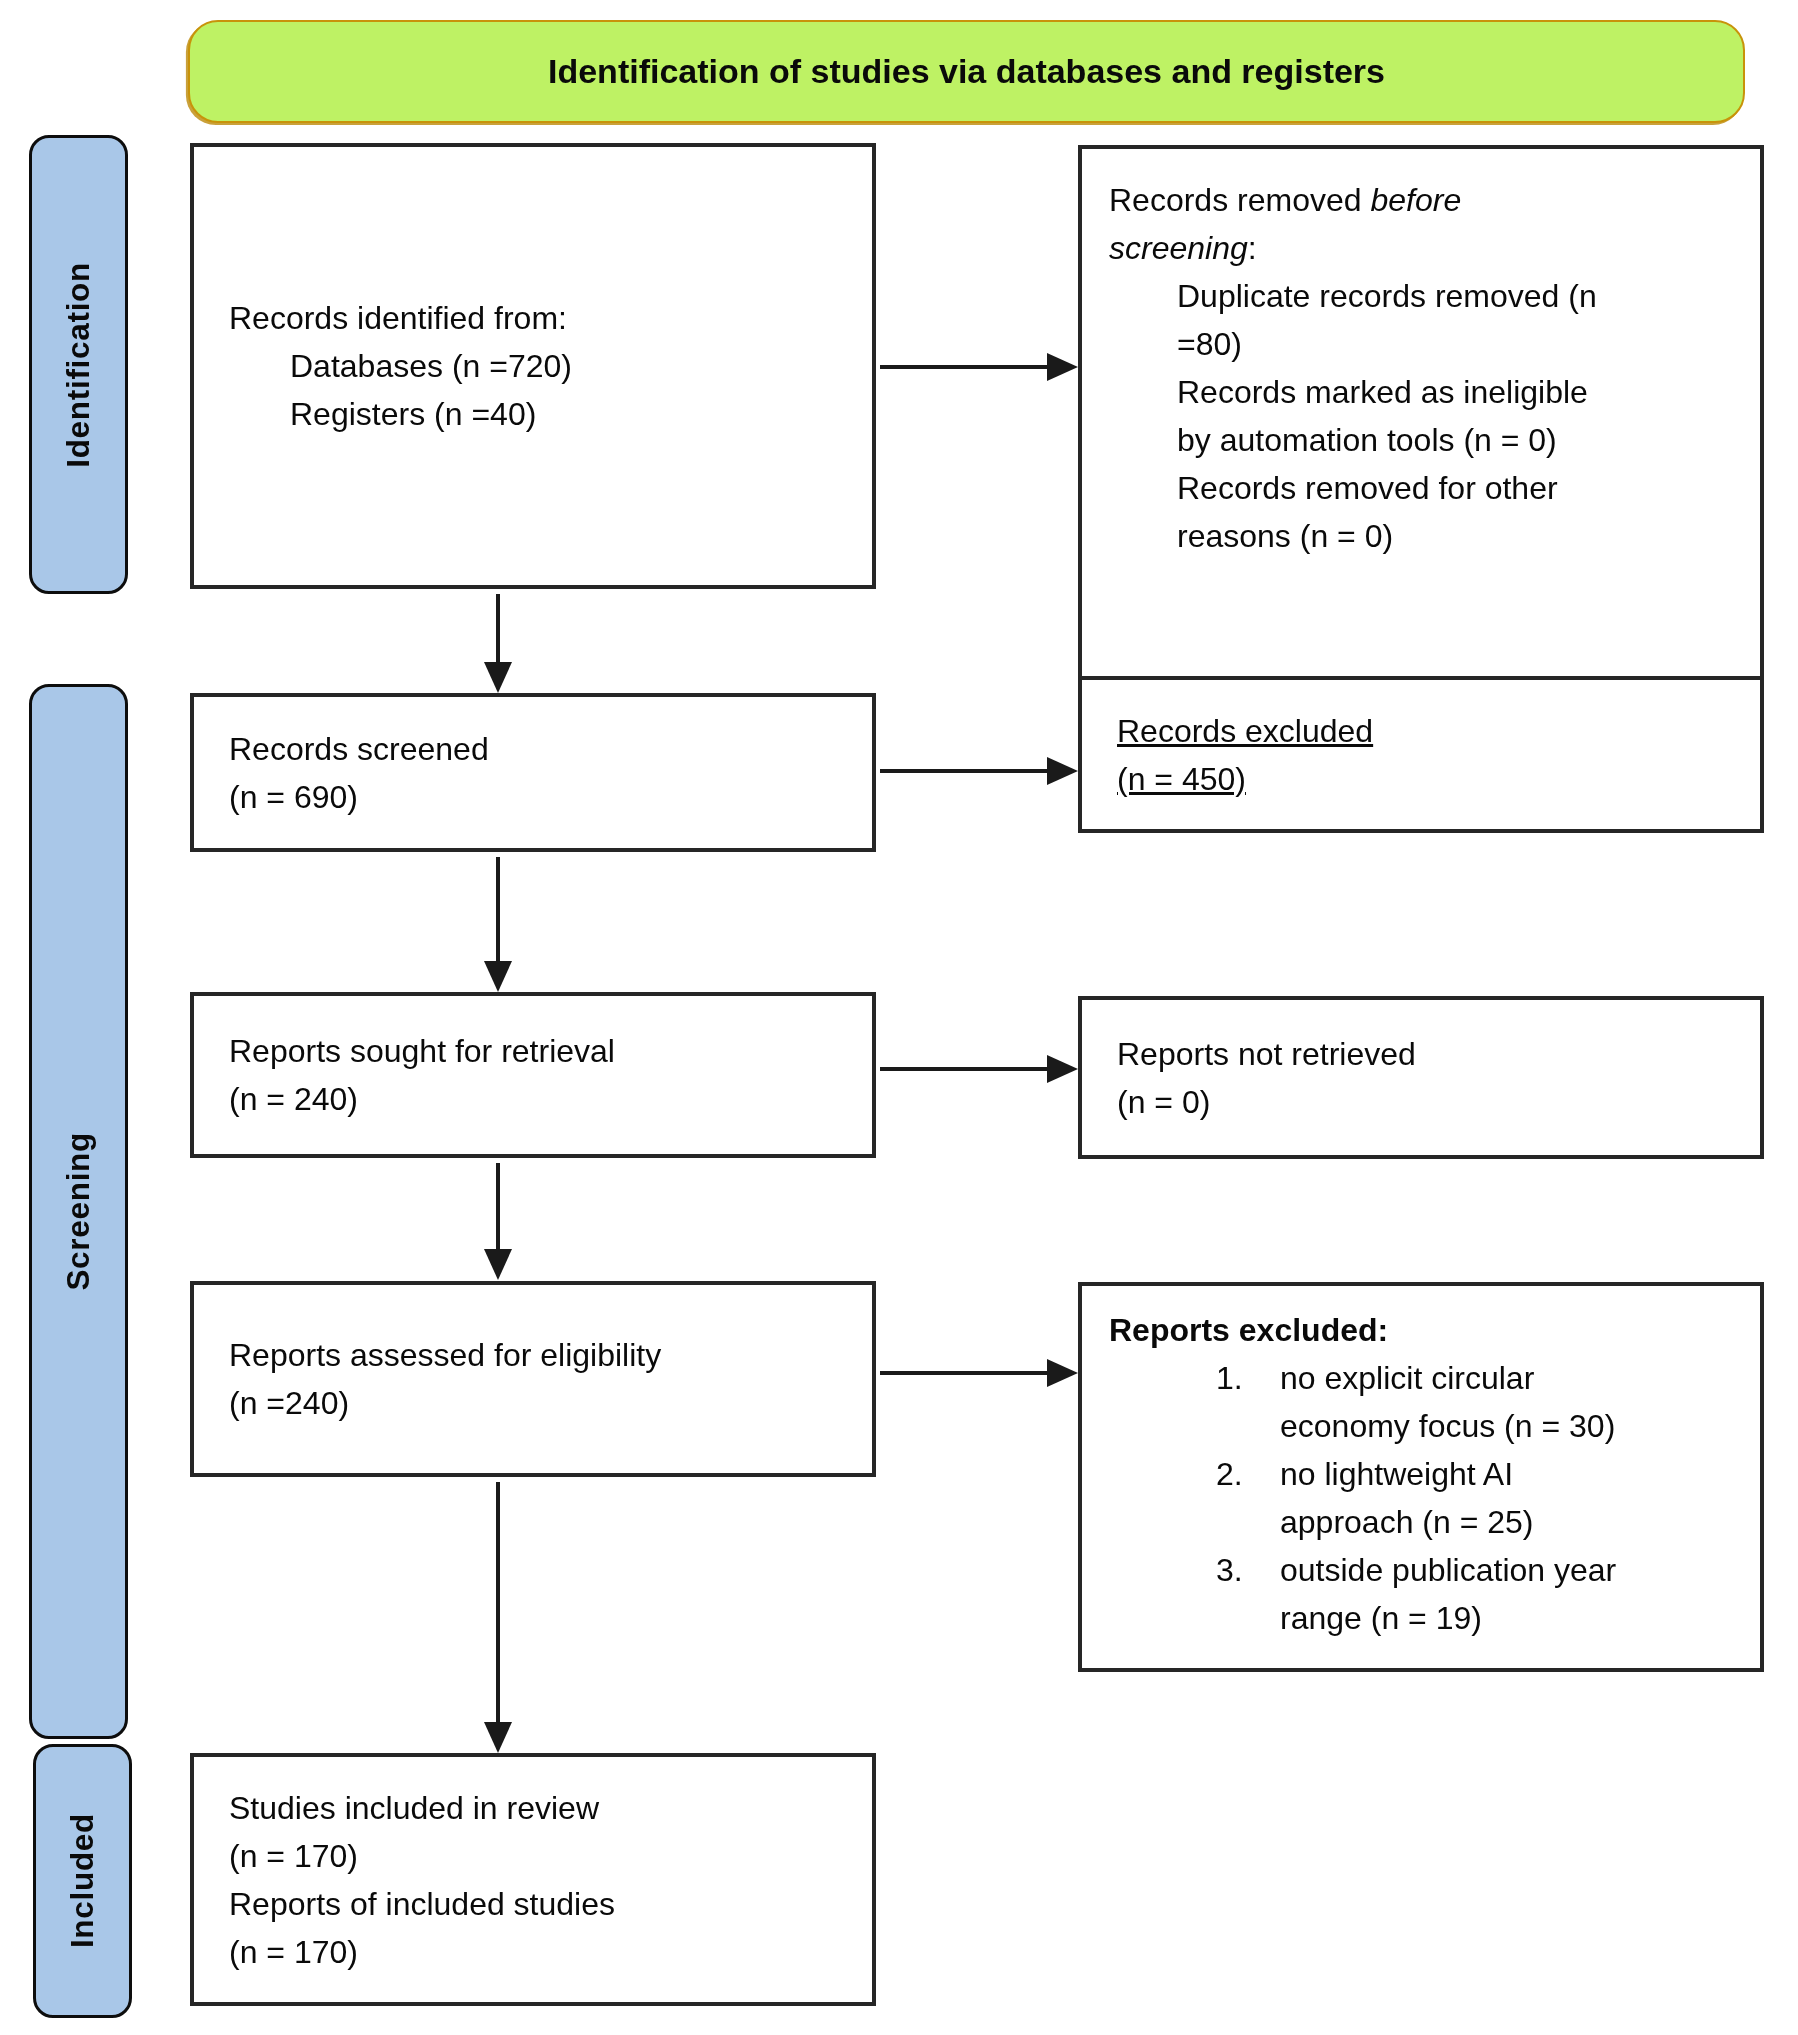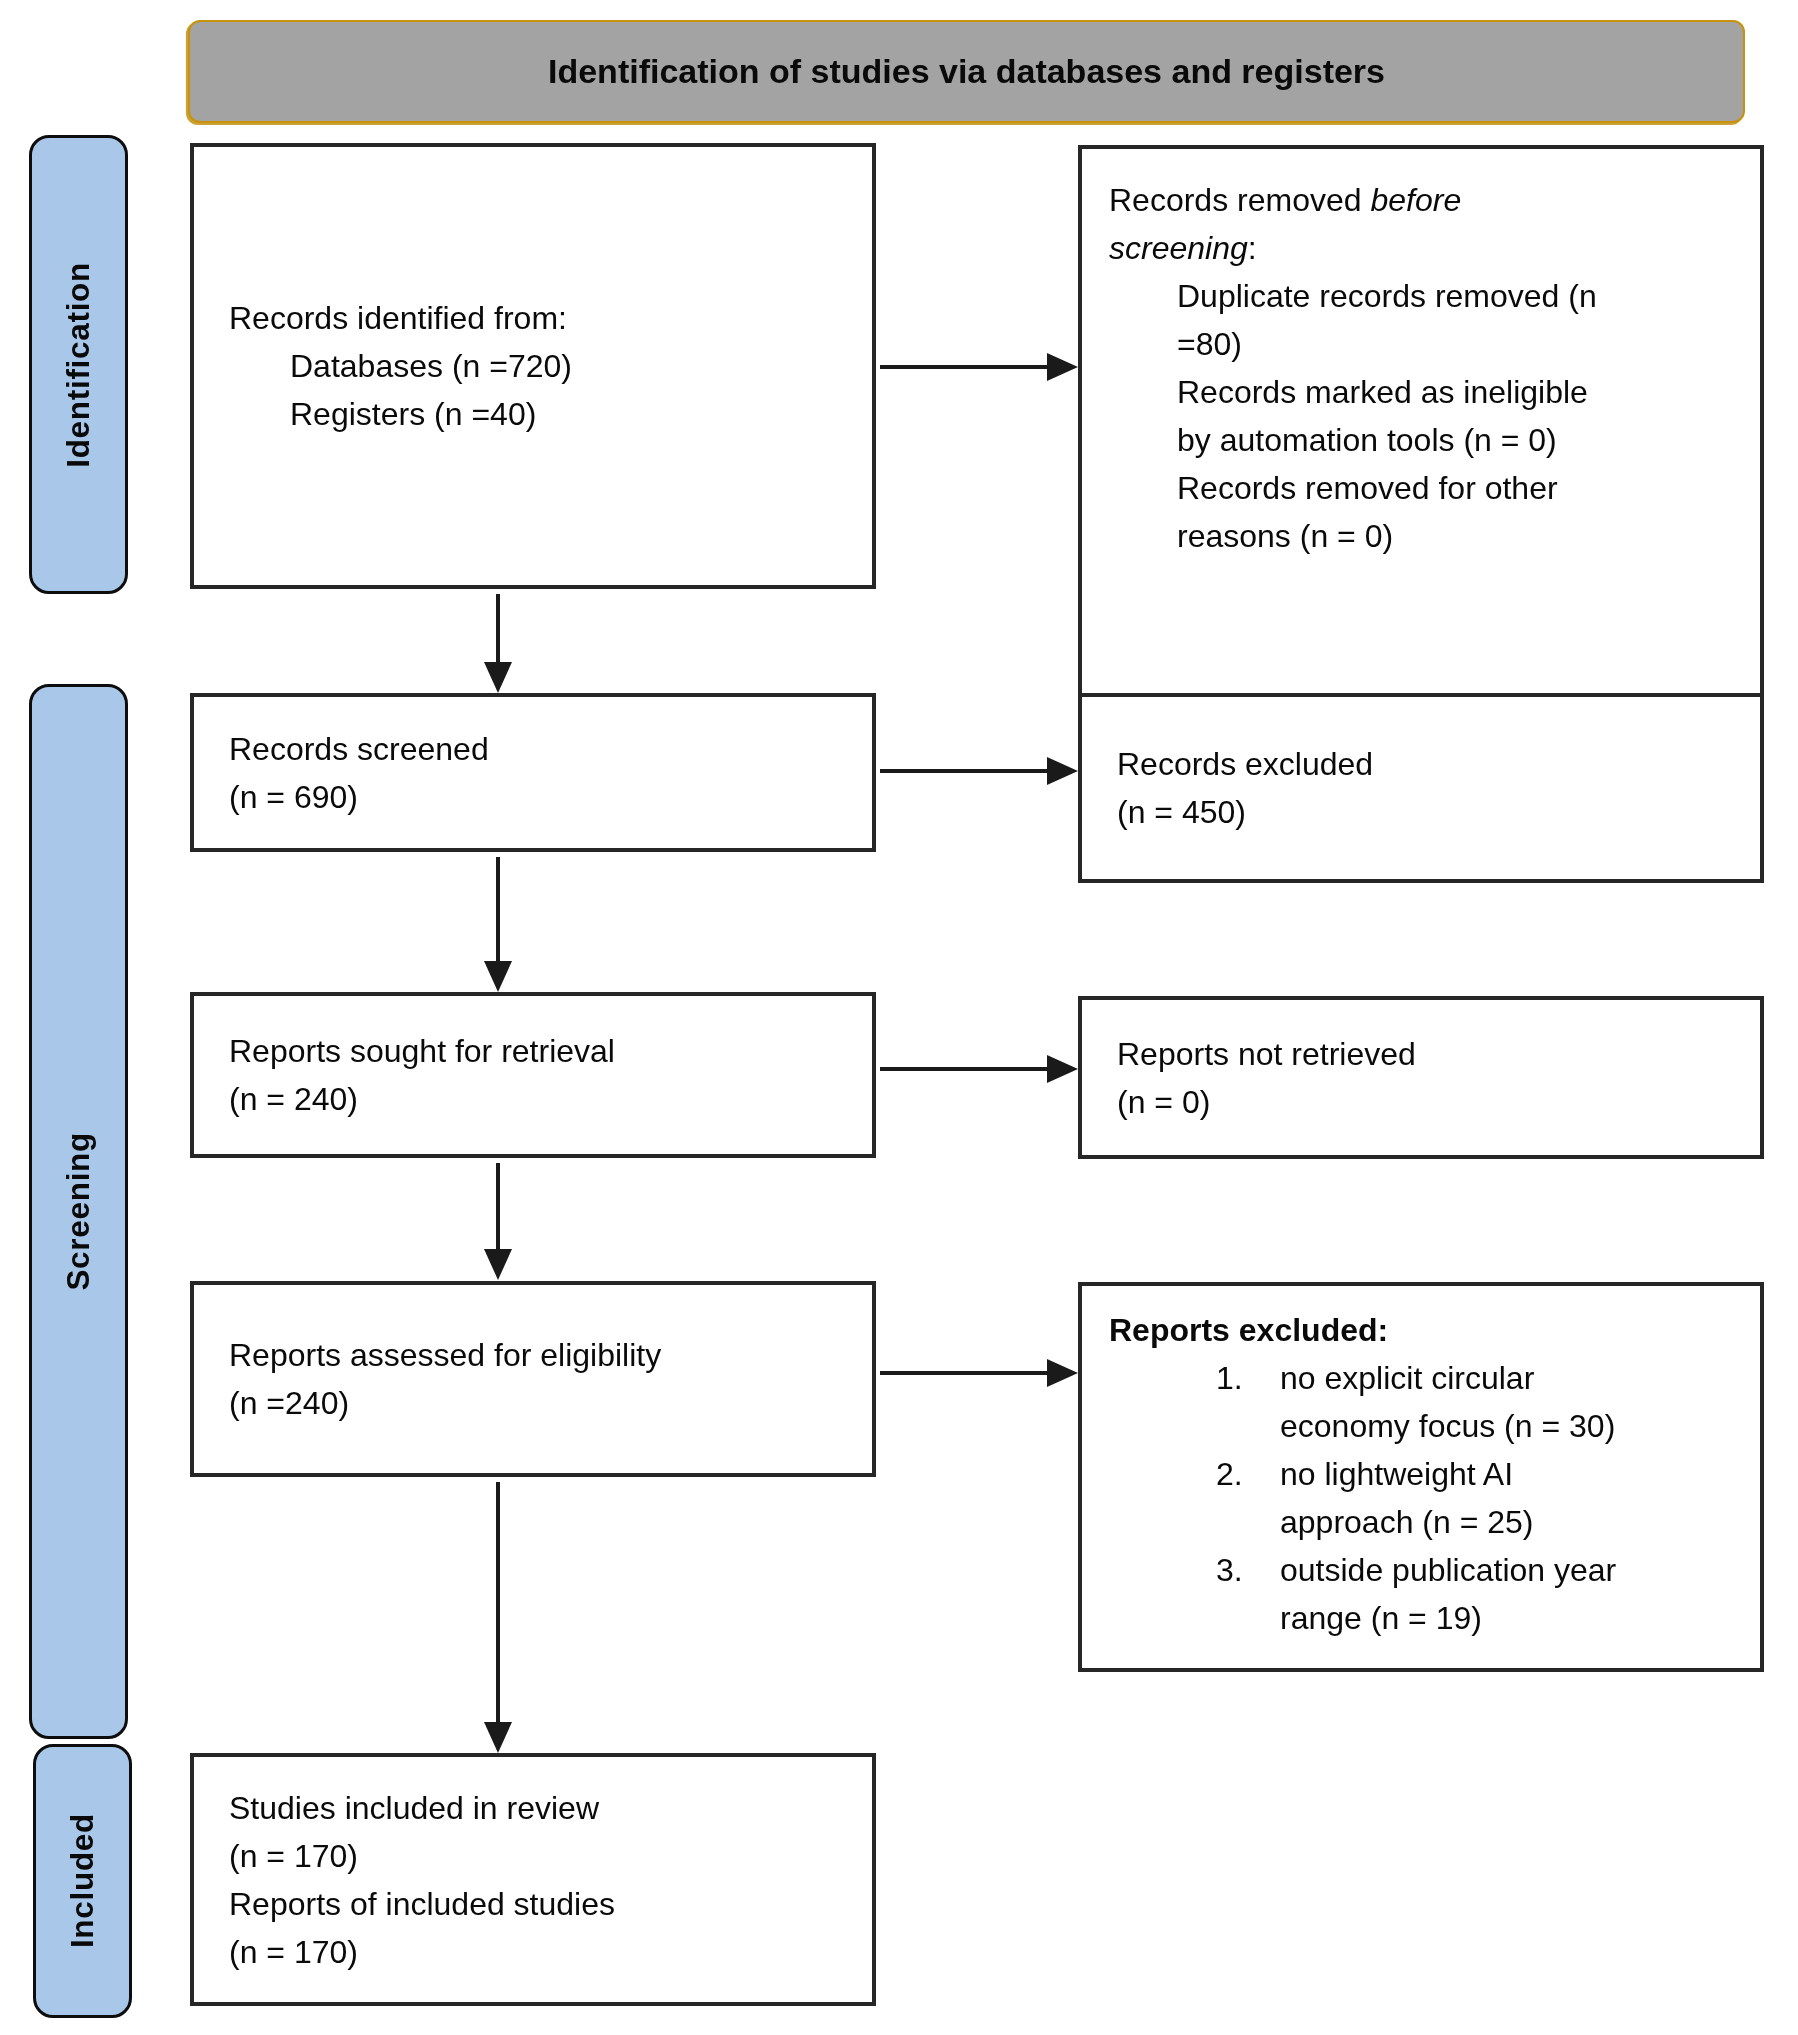--- a/index.html
+++ b/index.html
@@ -7,23 +7,23 @@
     position:relative;
     width:1798px;
     height:2035px;
     background:#ffffff;
     font-family:"Liberation Sans", sans-serif;
     color:#000;
   }
   .abs{position:absolute;}
   
   .banner{
-    background:#a3a3a3;
+    background:#bef264;
     border:2.9px solid #C8930A;
-    border-radius:12px;
+    border-radius:30px;
     display:flex;align-items:center;justify-content:center;
     font-size:34px;font-weight:bold;color:#0a0a0a;
     box-shadow:-2.1px 2.1px 0 #caa13a;
   }
   
   .stage{
     background:#A9C7E8;
     border:3.6px solid #0d0d0d;
     border-radius:20px;
     display:flex;align-items:center;justify-content:center;
@@ -114,21 +114,21 @@
 
   <div class="abs box r1-pad" style="left:1078px;top:145px;width:686px;height:564px;">
     <p class="r1-lead"><span>Records removed </span><i>before screening</i><span>:</span></p>
     <div class="r1-items">
       <div class="r1-item">Duplicate records removed (n =80)</div>
       <div class="r1-item">Records marked as ineligible by automation tools (n = 0)</div>
       <div class="r1-item">Records removed for other reasons (n = 0)</div>
     </div>
   </div>
 
-  <div class="abs box center-v pad pre" style="left:1078px;top:693px;width:686px;height:190px;">Records excluded
+  <div class="abs box center-v pad pre" style="left:1078px;top:676px;width:686px;height:157px;text-decoration:underline;">Records excluded
 (n = 450)</div>
 
   <div class="abs box center-v pad pre" style="left:1078px;top:996px;width:686px;height:163px;">Reports not retrieved
 (n = 0)</div>
 
   <div class="abs box r1-pad" style="left:1078px;top:1282px;width:686px;height:390px;padding-top:20px;">
     <p class="r4-heading">Reports excluded:</p>
     <div class="r4-list">
       <div class="r4-row">
         <span class="r4-num">1.</span>

